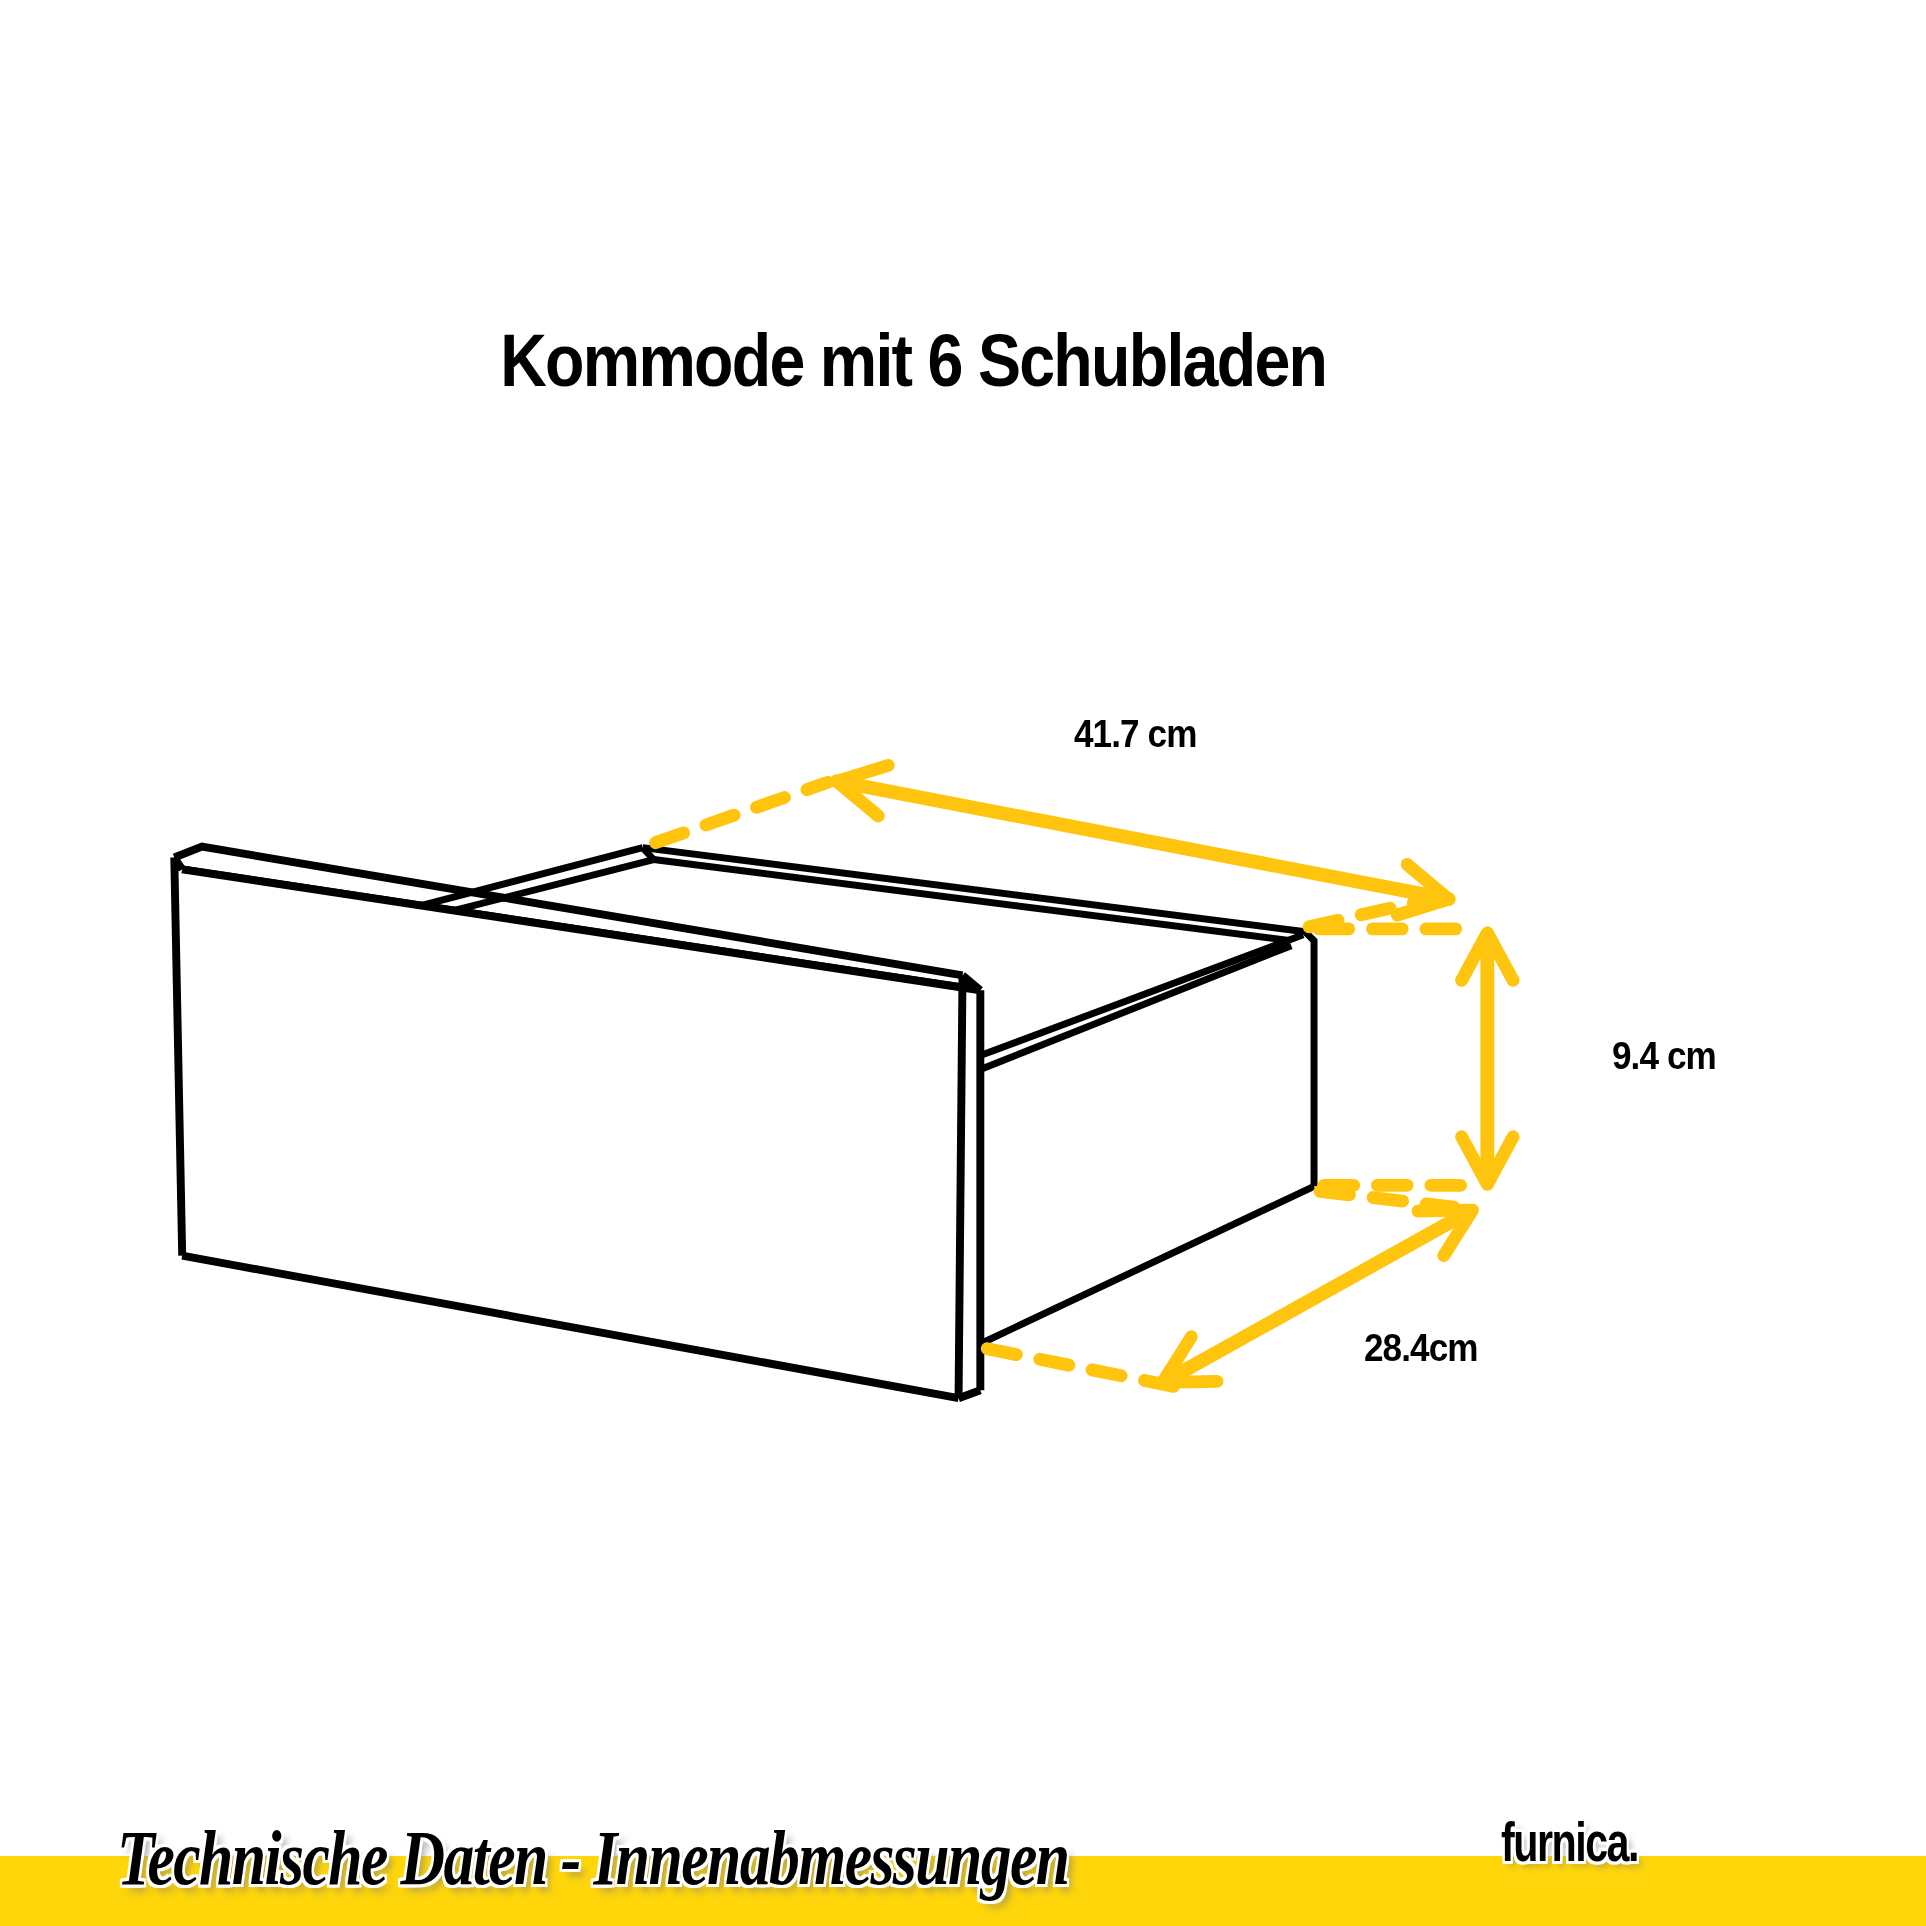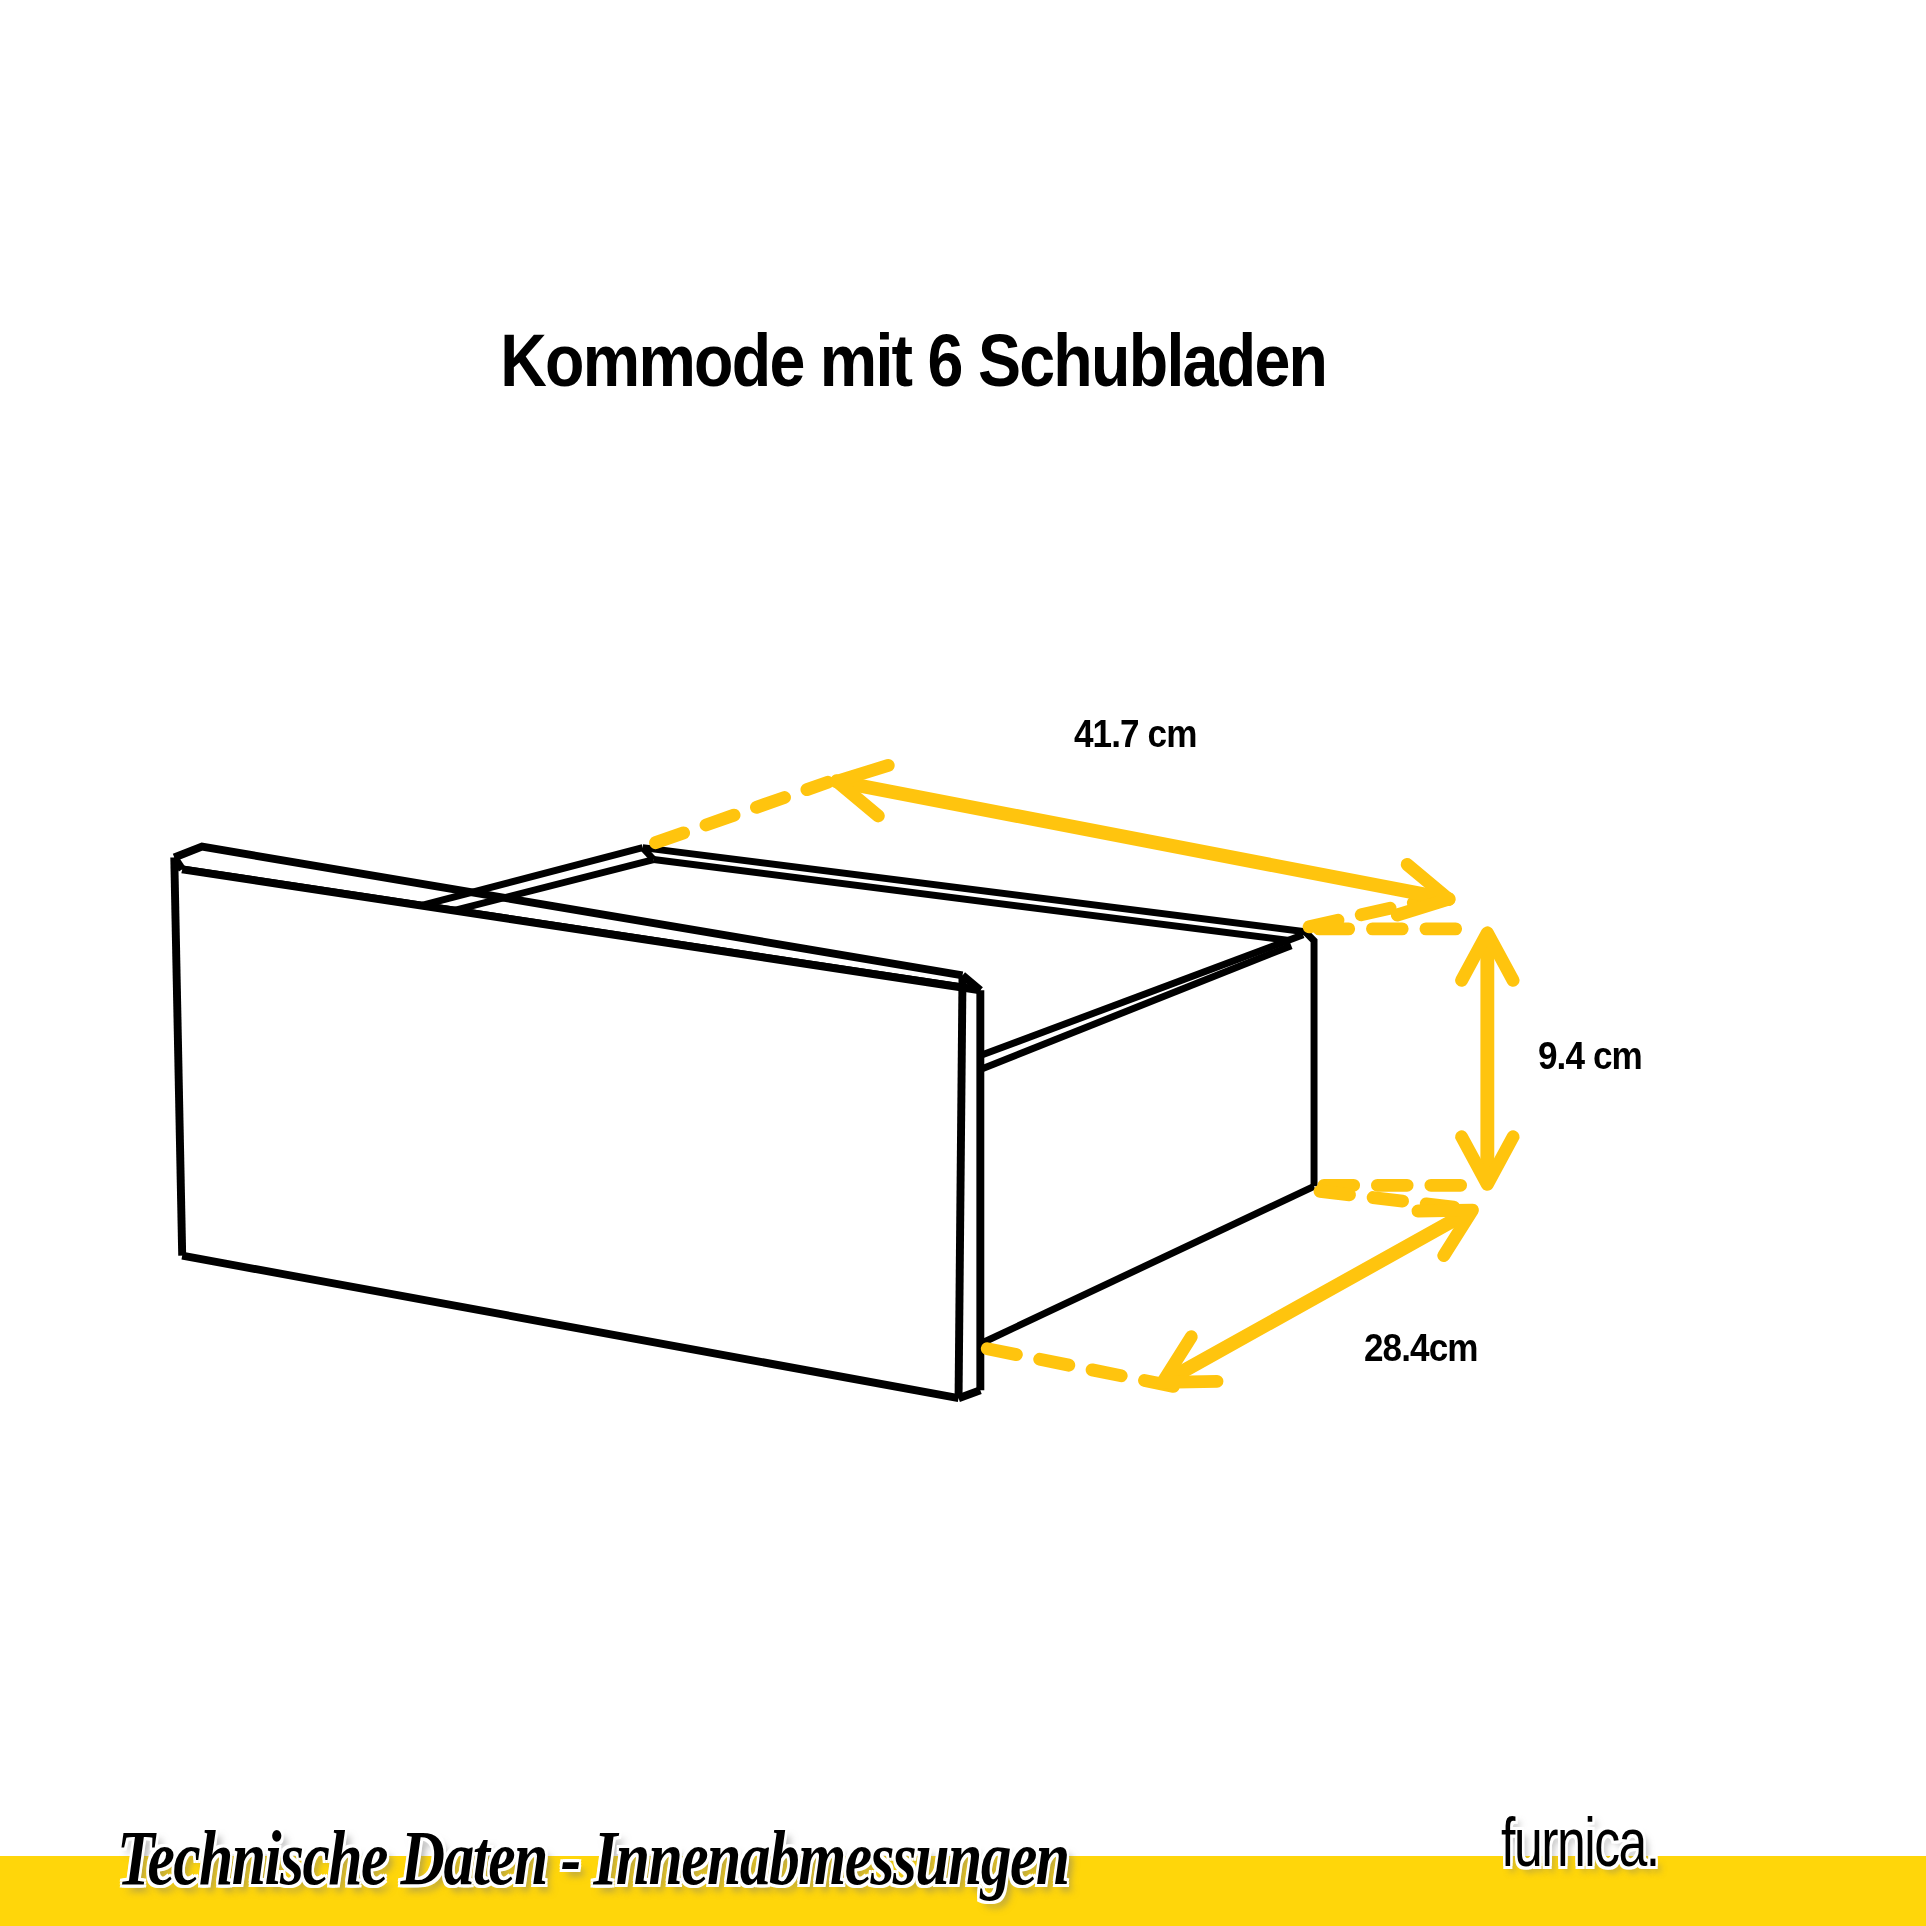--- a/index.html
+++ b/index.html
@@ -19,42 +19,42 @@
     white-space:nowrap;
   }
   .title .squeeze{display:inline-block;transform:translateX(-20px) scaleX(0.86);transform-origin:center;}
   .dim-label{
     position:absolute;
     font-size:39px;font-weight:800;color:#000;
     letter-spacing:-1px;line-height:57px;white-space:nowrap;
   }
   .dim-label .squeeze{display:inline-block;transform:scaleX(0.9);transform-origin:left;}
   #dim-width-label {left:1074px;top:705px;}
-  #dim-height-label{left:1538px;top:1027px;}
+  #dim-height-label{left:1612px;top:1027px;}
   #dim-depth-label {left:1364px;top:1319px;}
 
   
   .band{
     position:absolute;left:0;top:1856px;width:1927px;height:70px;
     background:#ffd60a;
   }
   .tech-note{
     position:absolute;left:117px;top:1818px;
     font-size:79px;font-weight:700;font-style:italic;color:#000;
     line-height:79px;white-space:nowrap;
     text-shadow:
       3px 0 0 #fff,-3px 0 0 #fff,0 3px 0 #fff,0 -3px 0 #fff,
       3px 3px 0 #fff,-3px 3px 0 #fff,3px -3px 0 #fff,-3px -3px 0 #fff,
       7px 7px 8px rgba(120,120,120,.55);
     font-family: Liberation Serif, serif;
   }
   .tech-note .squeeze{display:inline-block;transform:scaleX(0.78);transform-origin:left;letter-spacing:-2px;}
   .brand{
     position:absolute;left:1501px;top:1802px;
-    font-size:69px;font-weight:400;color:#000;
+    font-size:55px;font-weight:700;color:#000;
     line-height:81px;white-space:nowrap;
     text-shadow:
       3px 0 0 #fff,-3px 0 0 #fff,0 3px 0 #fff,0 -3px 0 #fff,
       3px 3px 0 #fff,-3px 3px 0 #fff,3px -3px 0 #fff,-3px -3px 0 #fff,
       6px 6px 7px rgba(120,120,120,.5);
   }
   .brand .squeeze{display:inline-block;transform:scaleX(0.75);transform-origin:left;letter-spacing:-2px;}
 
   svg.draw{position:absolute;left:0;top:0;}
   .blk{stroke:#000;fill:none;stroke-width:8;stroke-linejoin:miter;stroke-linecap:butt;}

